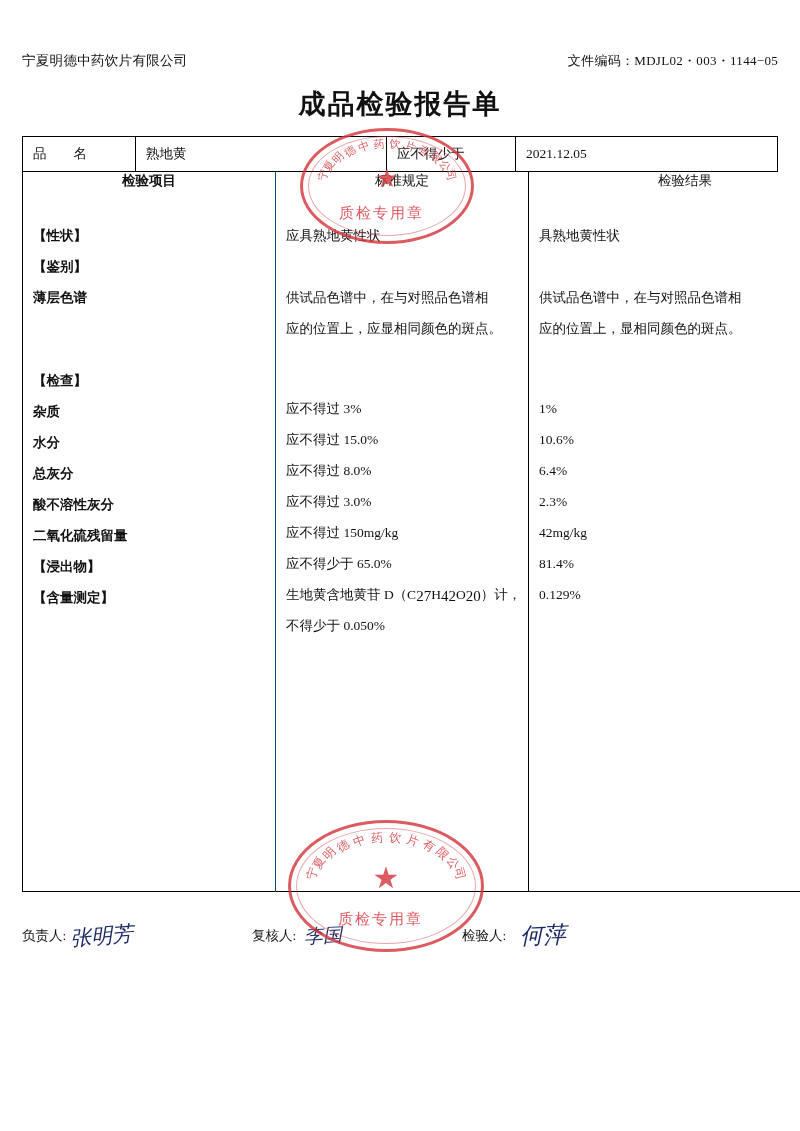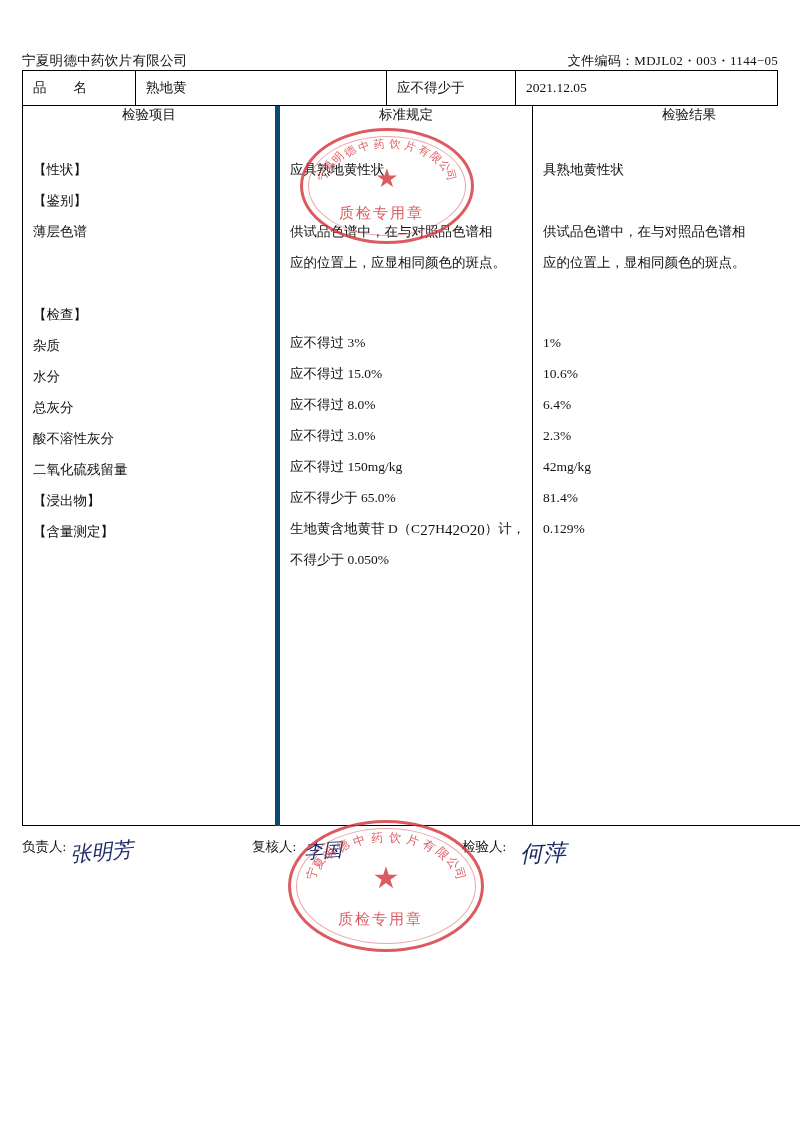--- a/index.html
+++ b/index.html
@@ -76,21 +76,21 @@
     font-size: 13.5px;
     border-left: 1px solid #000;
     border-right: 1px solid #000;
     border-bottom: 1px solid #000;
   }
   table.items td {
     vertical-align: top;
     padding: 0 10px;
     border: none;
   }
-  table.items td.c1 { width: 232px; border-right: 5px solid #0c4a6e; }
+  table.items td.c1 { width: 232px; border-right: 1px solid #0c4a6e; font-weight: bold; }
   table.items td.c2 { width: 232px; border-right: 1px solid #000; }
   table.items td.c3 { width: 292px; }
 
   .col-head {
     text-align: center;
     padding-top: 12px;
     padding-bottom: 10px;
     font-size: 13.5px;
   }
   .item-line {
@@ -123,21 +123,22 @@
   .sign-row {
     width: 756px;
     display: flex;
     font-size: 13.5px;
     padding-top: 12px;
     position: relative;
   }
   .sign-block {
     position: relative;
     display: flex;
-    align-items: flex-start;
+    align-items: center;
+    margin-top: 16px;
   }
   .sign-b1 { width: 230px; }
   .sign-b2 { width: 210px; }
   .sign-b3 { width: 300px; }
   .sign-label { white-space: nowrap; }
   .sign-hand {
     font-family: "DejaVu Serif", serif;
     font-style: italic;
     color: #1b2a66;
     font-size: 21px;
@@ -213,20 +214,21 @@
 </head>
 <body>
 
 <div class="page">
 
   <div class="header-row">
     <div class="company-name">宁夏明德中药饮片有限公司</div>
     <div class="doc-code">文件编码：MDJL02・003・1144−05</div>
   </div>
 
+  <div class="doc-title">成品检验报告单</div>
 
   <table class="main">
     <tbody>
         <tr>
       <td class="lbl">品　　名</td>
       <td class="val-name">熟地黄</td>
       <td class="lbl2">应不得少于</td>
       <td class="val2">2021.12.05</td>
     </tr>
   </tbody>

